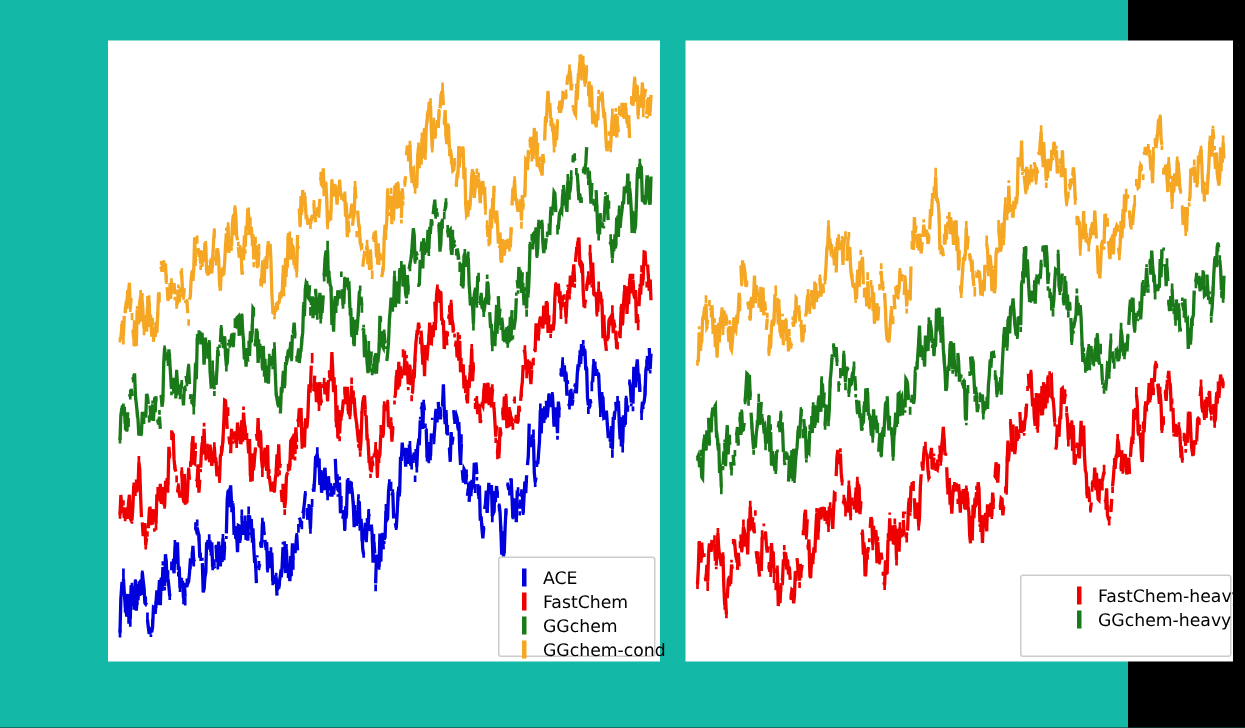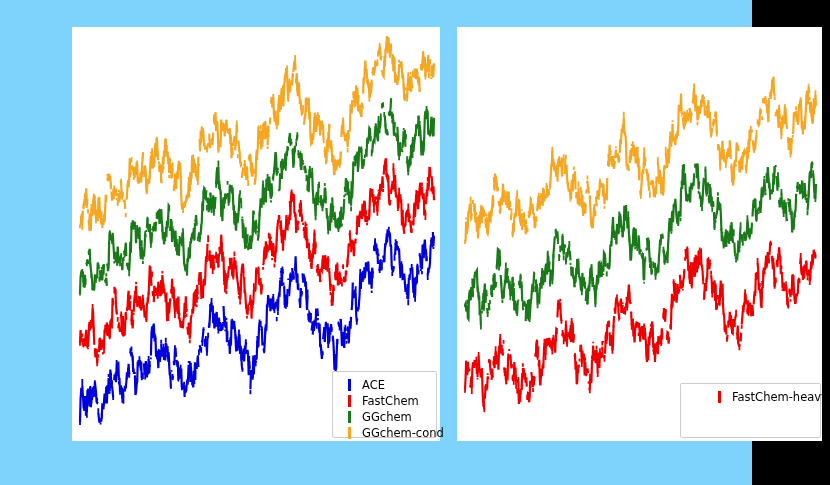--- a/index.html
+++ b/index.html
@@ -1,18 +1,18 @@
 <!DOCTYPE html>
 <html><head>
 <meta charset="utf-8">
 <style>
   html,body{margin:0;padding:0;background:#000;}
   body{width:830px;height:485px;overflow:hidden;
        font-family:"DejaVu Sans","Liberation Sans",sans-serif;}
-  #figure{position:relative;width:752px;height:485px;background:#7dd3fc;}
+  #figure{position:relative;width:752px;height:485px;background:#14b8a6;}
   .panel{position:absolute;background:#ffffff;box-sizing:border-box;overflow:hidden;}
   .panel svg{display:block;width:100%;height:100%;}
   .legend{position:absolute;background:#ffffff;border:1px solid #cccccc;
           border-radius:2px;box-sizing:border-box;
           padding:5px 8px 5px 6px;}
   .legend-row{display:flex;align-items:center;height:16px;white-space:nowrap;}
   .swatch{width:3px;height:12px;margin-right:11px;margin-left:9px;flex:0 0 auto;}
   .legend-label{font-size:11.5px;color:#000;line-height:16px;}
 </style>
 </head>
@@ -74,15 +74,19 @@
       <div class="legend-row">
         <span class="swatch" style="background: rgb(245, 166, 35);"></span>
         <span class="legend-label">GGchem-cond</span>
       </div>
     </div>
   <div class="legend" id="legend-1" style="left: 680px; top: 383px; width: 141px; height: 55px; padding-left: 28px;">
       <div class="legend-row">
         <span class="swatch" style="background: rgb(238, 0, 0);"></span>
         <span class="legend-label">FastChem-heavy</span>
       </div>
+      <div class="legend-row">
+        <span class="swatch" style="background: rgb(26, 122, 26);"></span>
+        <span class="legend-label">GGchem-heavy</span>
+      </div>
     </div>
 
 </div>
 
 </body></html>

